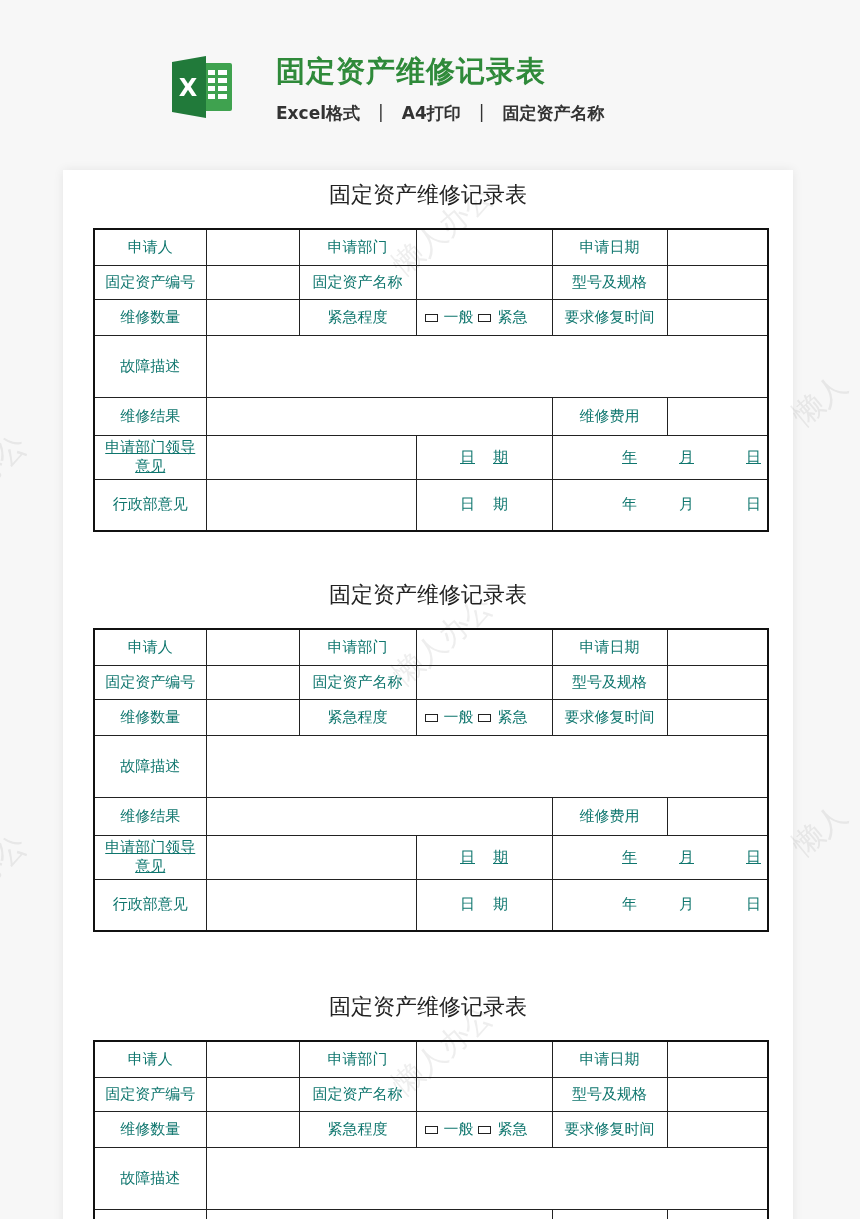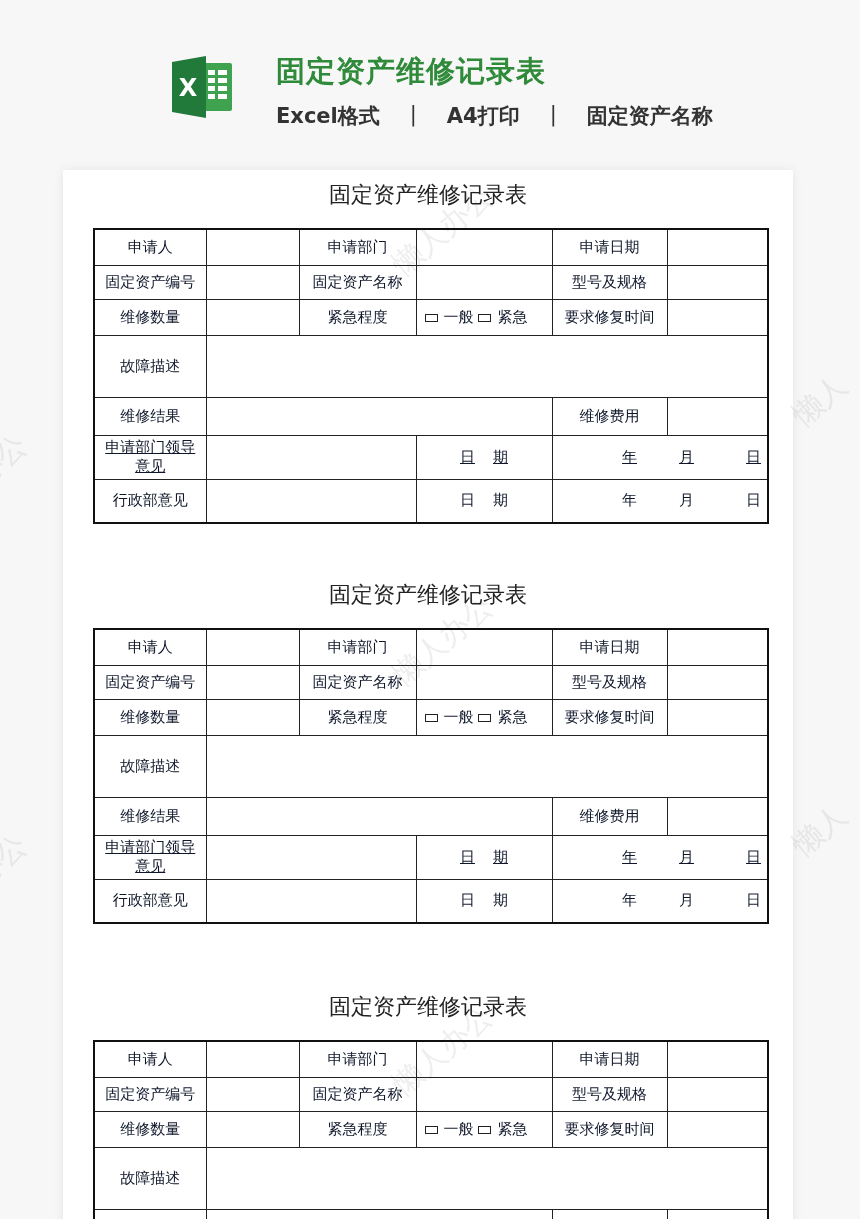--- a/index.html
+++ b/index.html
@@ -11,57 +11,57 @@
   }
   .header { position: absolute; left: 0; top: 0; width: 860px; height: 160px; }
   .logo { position: absolute; left: 172px; top: 56px; width: 62px; height: 62px; }
   .header-title {
     position: absolute; left: 276px; top: 52px;
     font-size: 29px; font-weight: bold; color: #2f8a3a; letter-spacing: 1px;
     font-family: "DejaVu Sans", sans-serif;
   }
   .header-sub {
     position: absolute; left: 276px; top: 102px;
-    font-size: 21px; font-weight: bold; color: #333;
-    display: flex; gap: 12px; white-space: nowrap;
+    font-size: 17px; font-weight: bold; color: #333;
+    display: flex; gap: 0; white-space: nowrap;
   }
   .header-sub .sep { margin: 0 18px; font-weight: normal; color: #333; }
 
   .page {
     position: absolute; left: 63px; top: 170px; width: 730px; height: 1080px;
     background: #ffffff;
     box-shadow: 0 0 10px rgba(0,0,0,0.08);
   }
   .form-title {
     position: absolute; left: 0; width: 730px; text-align: center;
     font-family: "DejaVu Serif", "Liberation Serif", serif;
     font-size: 22px; color: #222;
   }
   table.form {
     position: absolute; left: 30px; width: 674px;
     border-collapse: collapse;
     border: 2.5px solid #111;
     table-layout: fixed;
     font-family: "DejaVu Serif", "Liberation Serif", serif;
-    font-size: 15px; color: #0f172a;
+    font-size: 15px; color: #0f766e;
   }
   table.form td {
     border: 1.5px solid #222;
     text-align: center;
     vertical-align: middle;
     padding: 0 2px;
     line-height: 1.25;
     overflow: hidden;
   }
   .r36 { height: 36px; }
   .r34 { height: 34px; }
   .r62 { height: 62px; }
   .r38 { height: 38px; }
   .r44 { height: 44px; text-decoration: underline; }
-  .r40 { height: 44px; margin-top: 41px; }
+  .r40 { height: 52px; margin-top: 41px; }
   .checkbox {
     display: inline-block; width: 13px; height: 8px;
     border: 1.3px solid #222; vertical-align: middle; margin: 0 6px 0 0;
   }
   .urg { white-space: nowrap; font-size: 15px; }
   .urg .opt { }
   .urg .opt:last-child { margin-right: 16px; }
   .dateline { display: flex; justify-content: flex-end; padding-right: 4px; }
   .dateline span { display: inline-block; }
   .dateline .y { margin-right: 42px; }

